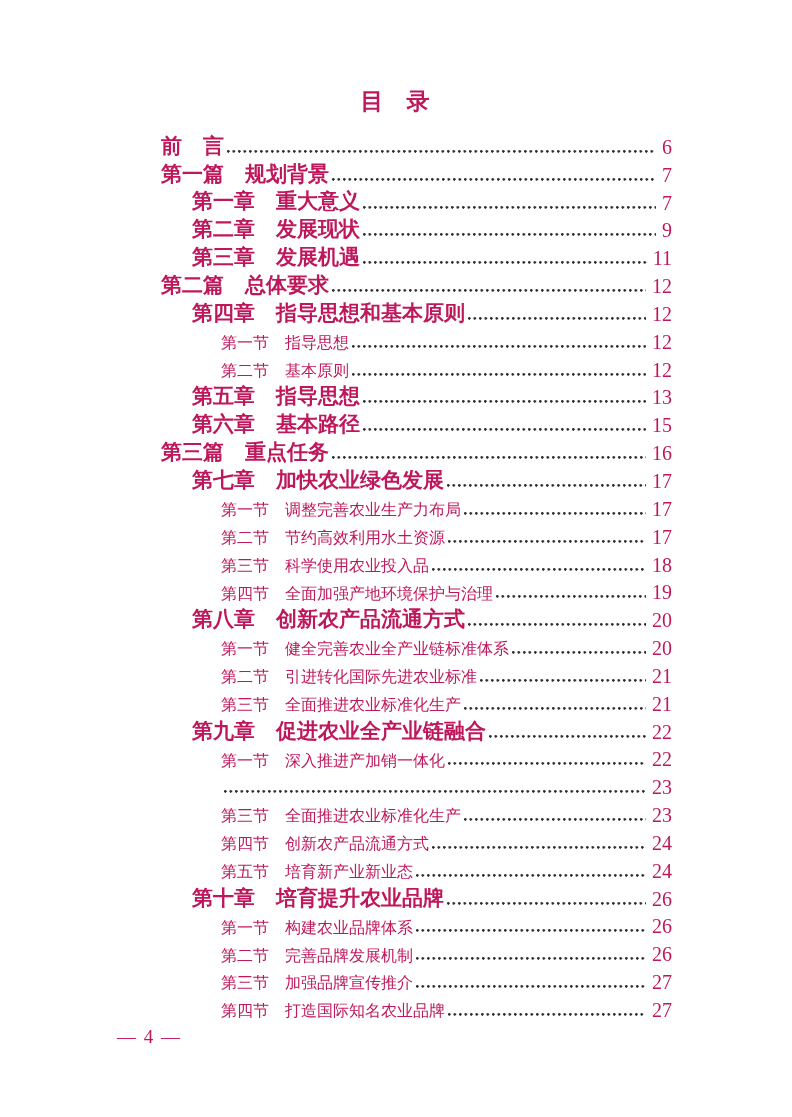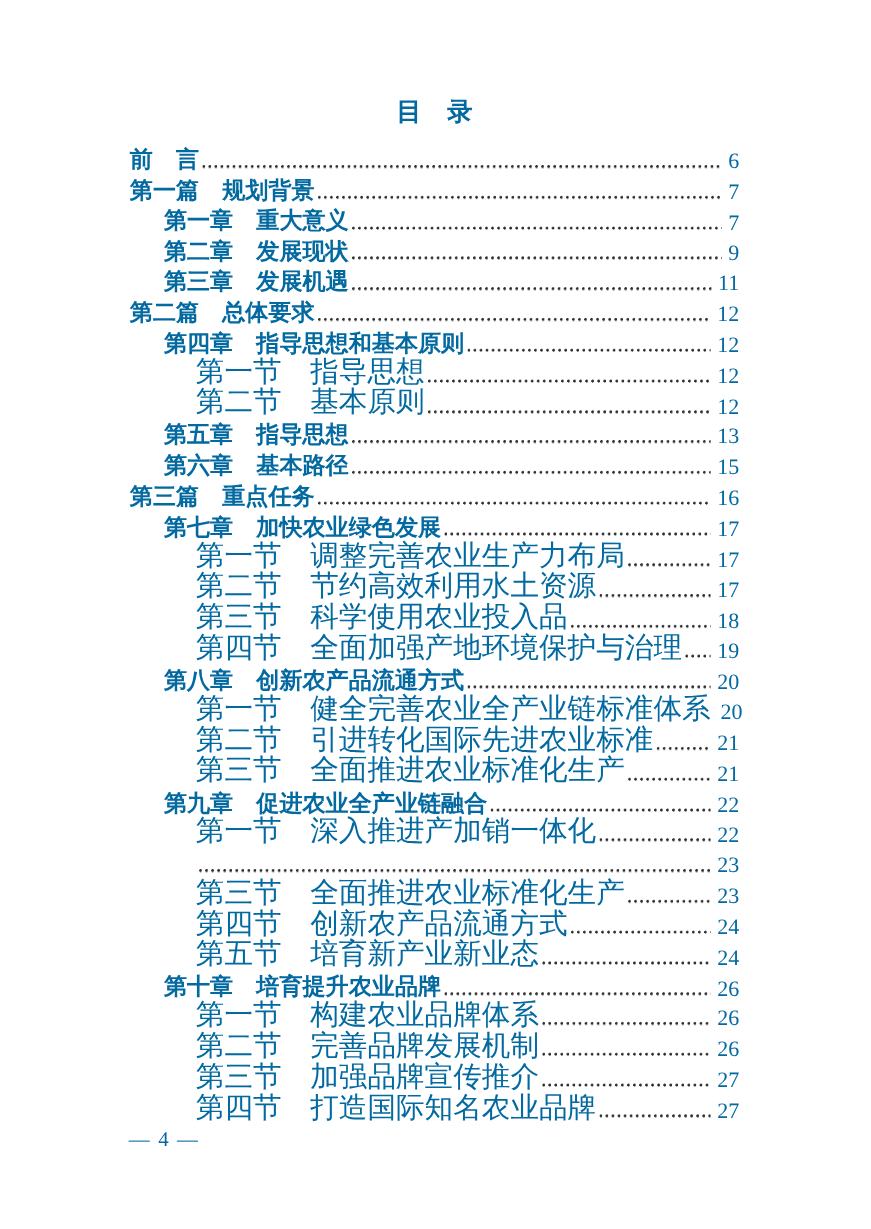--- a/index.html
+++ b/index.html
@@ -6,21 +6,21 @@
     margin: 0;
     padding: 0;
     background: #ffffff;
   }
   .page {
     position: relative;
     width: 753px;
     height: 1117px;
     background: #ffffff;
     overflow: hidden;
-    color: #0369a1;
+    color: #be185d;
     font-family: "Liberation Sans", sans-serif;
   }
   .scan-edge {
     position: absolute;
     left: 786px;
     top: 0;
     bottom: 0;
     width: 2px;
     background: linear-gradient(to bottom, #c6c6c6 0%, #cdcdcd 55%, #e4e4e4 100%);
   }
@@ -39,34 +39,35 @@
   .toc {
     position: absolute;
     left: 118px;
     top: 129px;
     width: 554px;
   }
   .row {
     display: flex;
     align-items: flex-end;
     height: 27.85px;
+    margin-left: 43px;
   }
   .label {
     font-size: 21px;
     font-weight: 700;
     line-height: 1.05;
     white-space: pre;
     flex: 0 0 auto;
   }
   .level1 { padding-left: 31px; }
   .level2 { padding-left: 60px; }
   .level2 .label {
     font-family: "Liberation Serif", serif;
     font-weight: 400;
-    font-size: 26px;
+    font-size: 16px;
   }
   .dots {
     flex: 1 1 auto;
     height: 3px;
     margin: 0 6px 4px 3px;
     background-image: radial-gradient(circle at 1.3px 1.4px, #2e2e2e 1.1px, rgba(0,0,0,0) 1.5px);
     background-size: 5.5px 3px;
     background-repeat: repeat-x;
     background-position: left bottom;
   }

